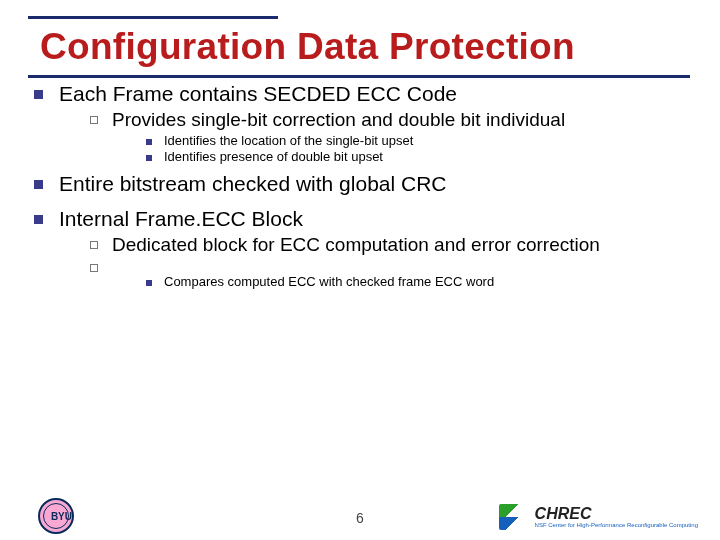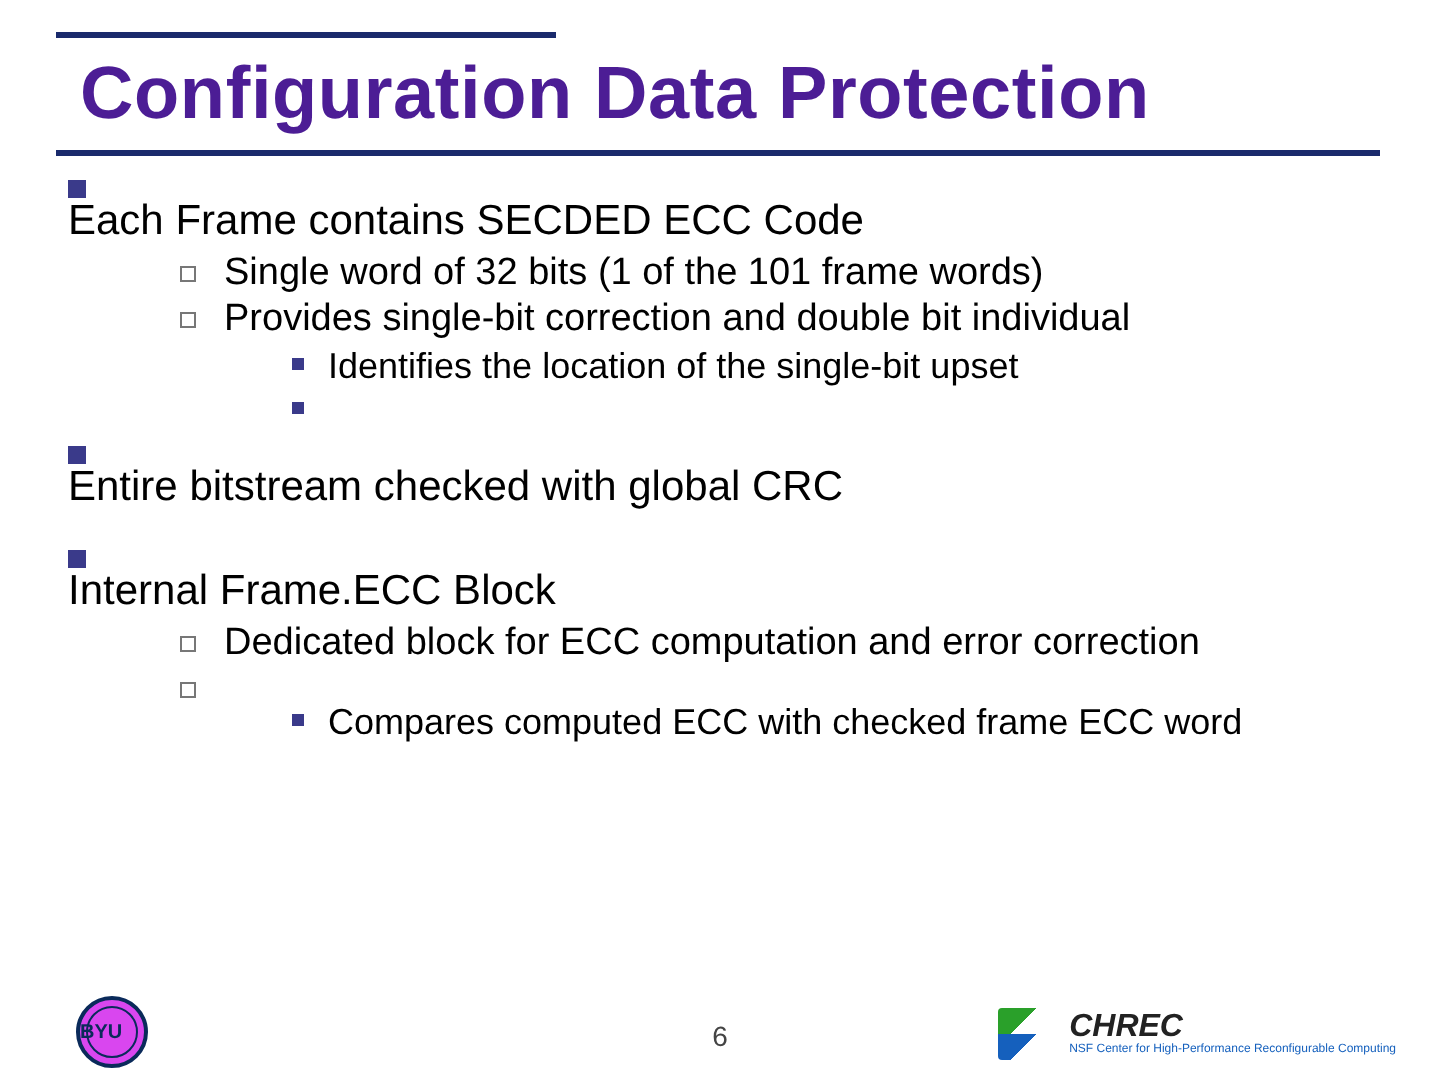--- a/index.html
+++ b/index.html
@@ -28,21 +28,21 @@
     position: absolute;
     top: 0;
     left: 0;
     width: 250px;
     height: 3px;
     background: #1a2a6c;
   }
   .title {
     font-size: 37px;
     font-weight: bold;
-    color: #4c1d95;
+    color: #b91c1c;
     padding-top: 10px;
     padding-left: 12px;
     letter-spacing: 0.3px;
   }
   .rule-bottom {
     position: absolute;
     left: 0;
     top: 59px;
     width: 662px;
     height: 3px;
@@ -54,32 +54,31 @@
     top: 82px;
     right: 24px;
     bottom: 54px;
   }
 
   .lvl1 {
     font-size: 21px;
     margin-bottom: 3px;
     display: flex;
     align-items: flex-start;
-    flex-direction: column;
   }
   .lvl2g { margin-left: 56px; }
   .lvl2 {
     font-size: 19px;
     margin-bottom: 1px;
     display: flex;
     align-items: flex-start;
   }
   .lvl3g { margin-left: 112px; margin-top: 2px; margin-bottom: 8px; }
   .lvl3 {
-    font-size: 18px;
+    font-size: 13px;
     margin-bottom: 1px;
     display: flex;
     align-items: flex-start;
   }
 
   .sq {
     width: 9px; height: 9px; background: #3a3a8a;
     flex: 0 0 9px; margin-top: 8px; margin-right: 16px;
   }
   .sq-sm {
@@ -100,23 +99,23 @@
     color: #444;
   }
 
   .logo-byu {
     position: absolute;
     left: 38px; bottom: 6px;
     width: 36px; height: 36px;
     border: 2px solid #0a2a5a;
     border-radius: 50%;
     box-sizing: border-box;
-    display: flex; align-items: center; justify-content: flex-start;
+    display: flex; align-items: center; justify-content: flex-end;
     font-size: 10px; font-weight: bold; color: #0a2a5a;
-    background: #d946ef;
+    background: #f9a8d4;
   }
   .logo-byu::after{
     content:"";
     position:absolute; inset:3px;
     border:1px solid #0a2a5a; border-radius:50%;
   }
 
   .logo-chrec {
     position: absolute;
     right: 22px; bottom: 10px;
@@ -149,34 +148,31 @@
 
   <div class="content">
 
     <div class="lvl1">
       <span class="sq"></span>
       <span>Each Frame contains SECDED ECC Code</span>
     </div>
     <div class="lvl2g">
       <div class="lvl2">
         <span class="sq-sm"></span>
-        <span>Single word of 32 bits (1 of the 101 frame words)</span>
-      </div>
-      <div class="lvl2">
-        <span class="sq-sm"></span>
         <span>Provides single-bit correction and double bit individual</span>
       </div>
     </div>
     <div class="lvl3g">
       <div class="lvl3">
         <span class="sq-xs"></span>
         <span>Identifies the location of the single-bit upset</span>
       </div>
       <div class="lvl3">
         <span class="sq-xs"></span>
+        <span>Identifies presence of double bit upset</span>
       </div>
     </div>
 
     <div class="lvl1">
       <span class="sq"></span>
       <span>Entire bitstream checked with global CRC</span>
     </div>
 
     <div class="section-gap"></div>
 

